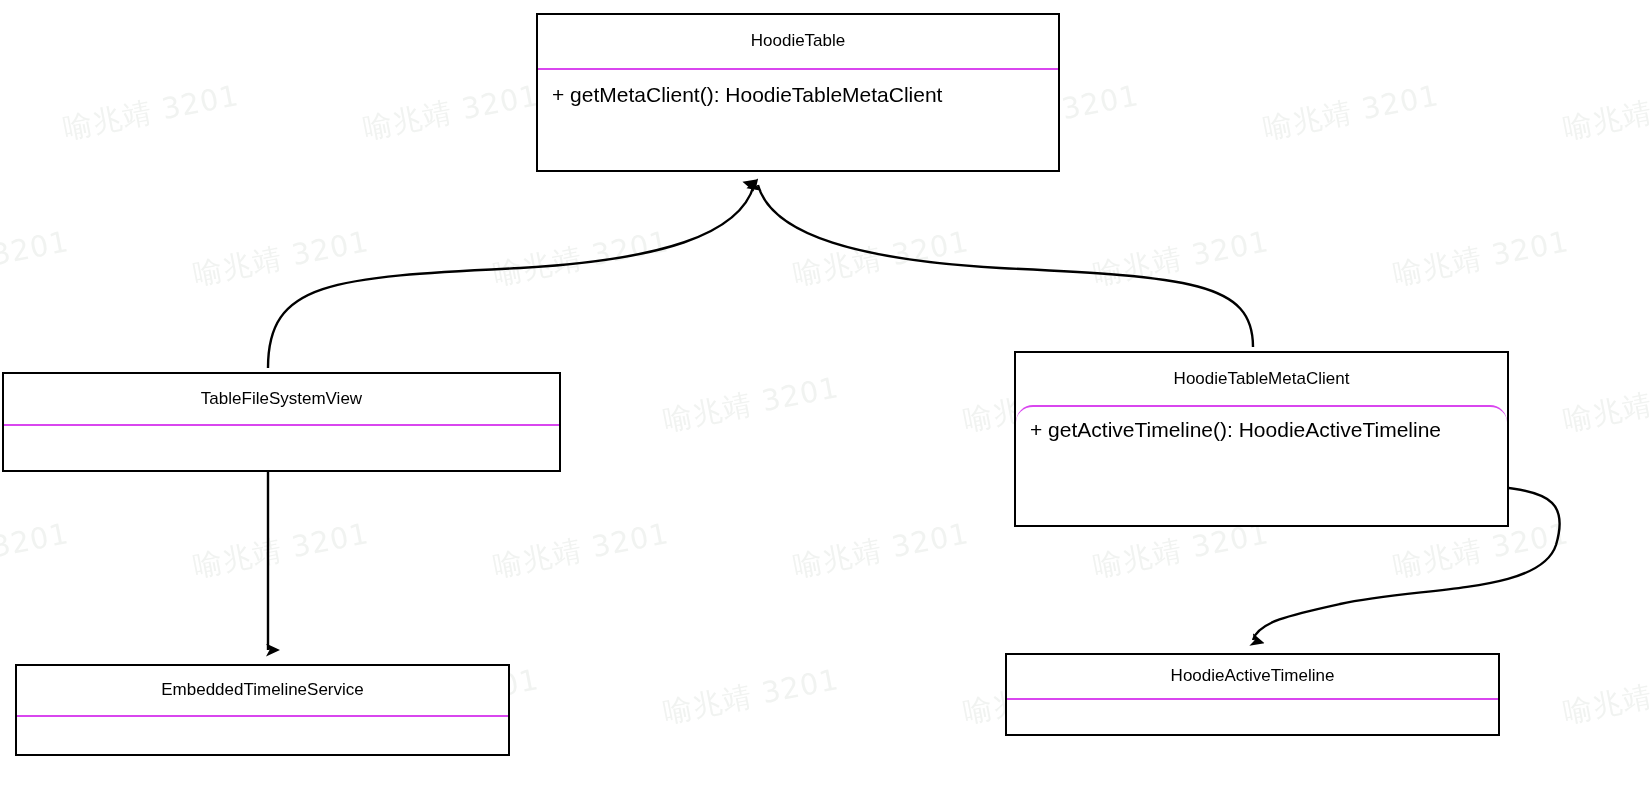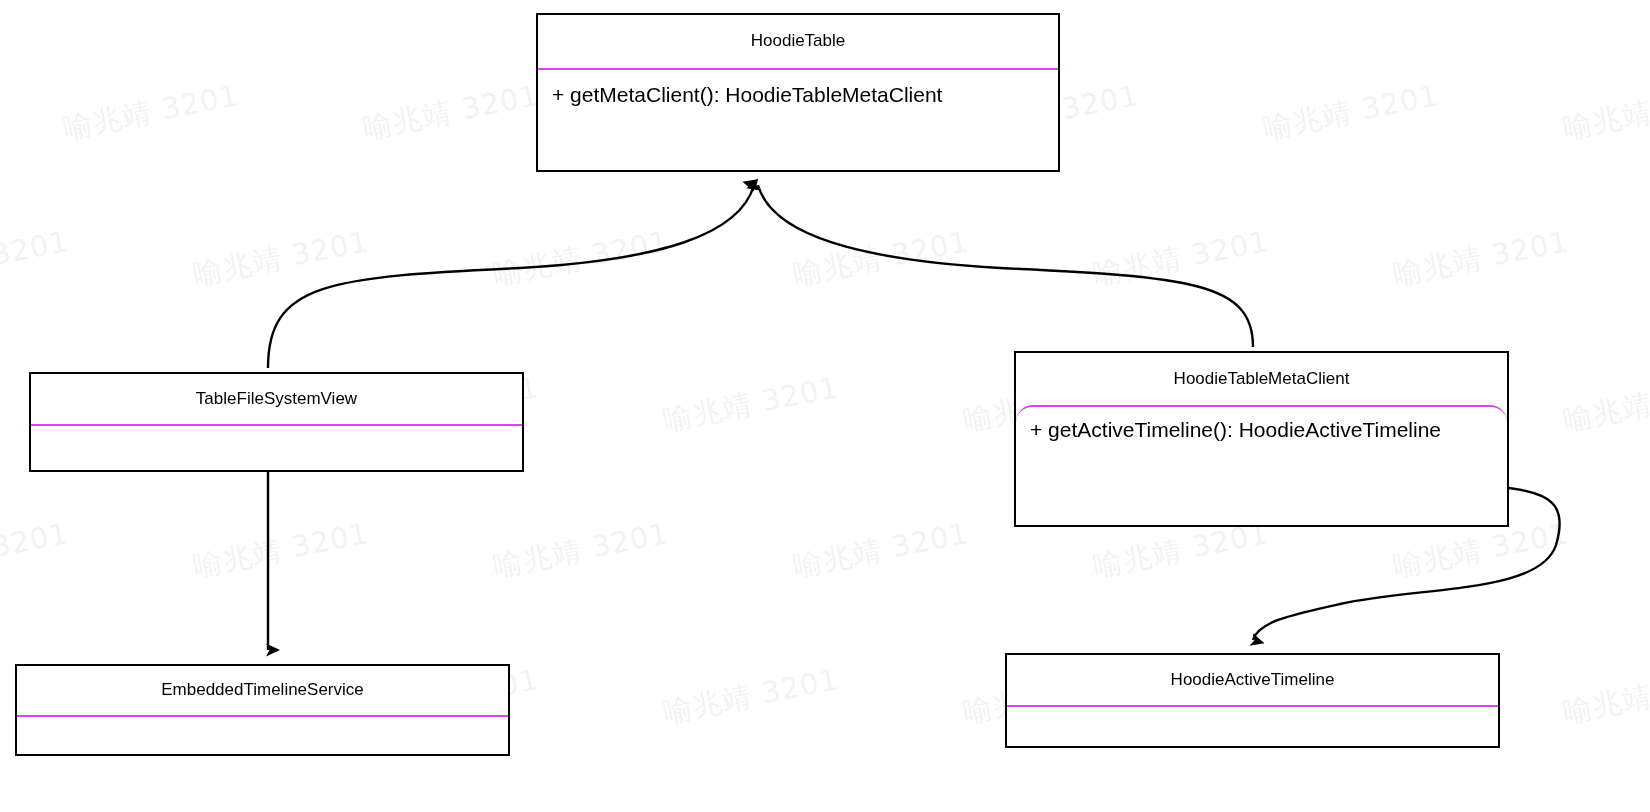--- a/index.html
+++ b/index.html
@@ -86,34 +86,34 @@
   .cls-empty {
     
   }
 
   
   #box-hoodie-table      { left: 536px; top: 13px;  width: 524px; height: 159px; }
   #box-hoodie-table .c0  { height: 53px; }
   #box-hoodie-table .c1  { height: 52px; }
   #box-hoodie-table .c2  { height: 50px; }
 
-  #box-table-file-system-view     { left: 29px; top: 372px; width: 495px; height: 100px; }
+  #box-table-file-system-view     { left: 2px; top: 372px; width: 559px; height: 100px; }
   #box-table-file-system-view .c0 { height: 50px; }
   #box-table-file-system-view .c1 { height: 46px; }
 
   #box-hoodie-table-meta-client     { left: 1005px; top: 351px; width: 495px; height: 176px; margin-left: 9px; }
   #box-hoodie-table-meta-client .c0 { height: 52px; }
   #box-hoodie-table-meta-client .c1 { height: 49px; border-radius: 17px; }
   #box-hoodie-table-meta-client .c2 { height: 71px; align-items: center; }
 
   #box-embedded-timeline-service     { left: 15px; top: 664px; width: 495px; height: 92px; }
   #box-embedded-timeline-service .c0 { height: 49px; }
   #box-embedded-timeline-service .c1 { height: 39px; }
 
-  #box-hoodie-active-timeline     { left: 1005px; top: 653px; width: 495px; height: 95px; }
+  #box-hoodie-active-timeline     { left: 1005px; top: 653px; width: 495px; height: 83px; }
   #box-hoodie-active-timeline .c0 { height: 50px; }
   #box-hoodie-active-timeline .c1 { height: 41px; }
 </style>
 </head>
 <body>
 
 <div id="canvas">
 
   <div id="watermark-layer">
       <span class="wm" style="color: rgb(241, 243, 241); transform: rotate(-11deg); left: -110px; top: -36px;">喻兆靖 3201</span>

